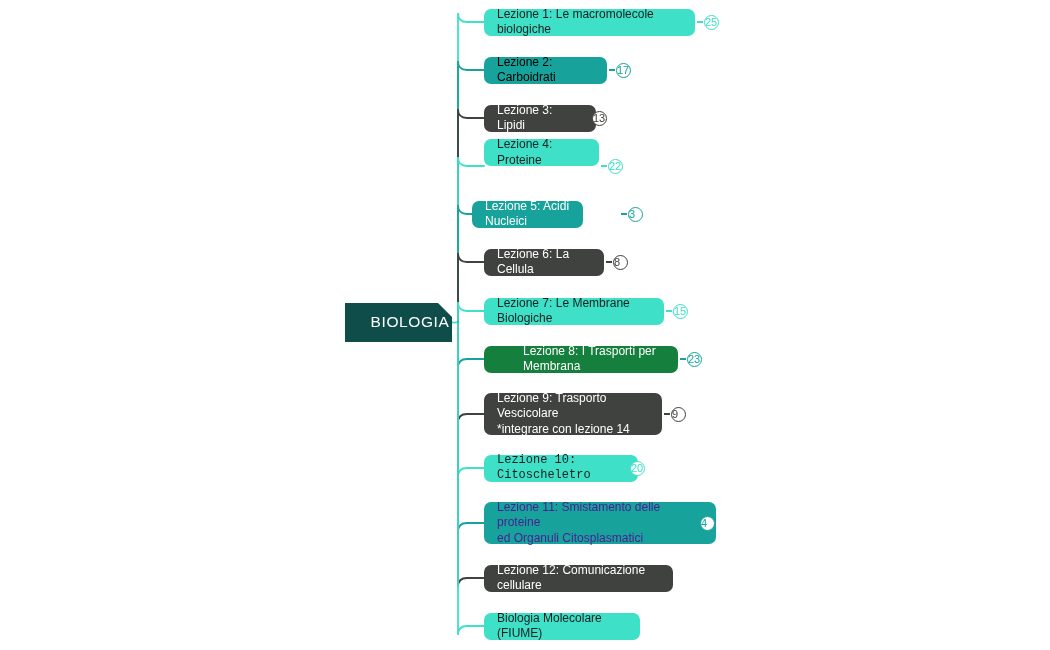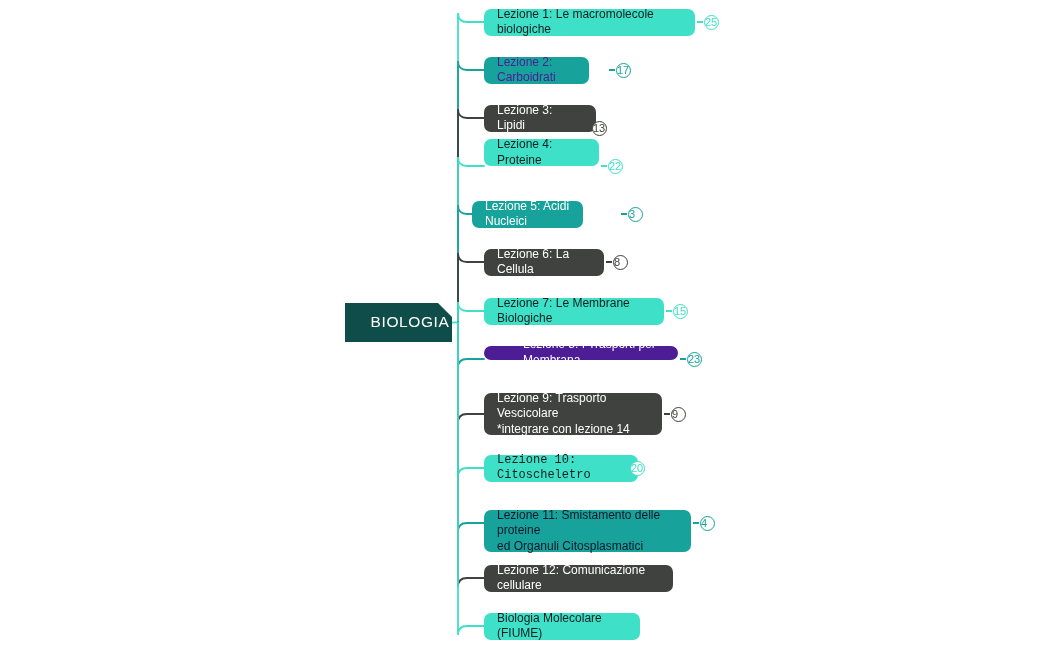--- a/index.html
+++ b/index.html
@@ -123,28 +123,28 @@
   <div id="nodes-layer">
       <div class="root-node" style="left: 345px; top: 303px; width: 107px; height: 39px; background: rgb(15, 77, 74); color: rgb(255, 255, 255);">
         <div class="root-fold"></div>
         <span class="root-label">BIOLOGIA</span>
       </div>
       <div class="node" style="left: 484px; top: 8.5px; width: 211px; height: 27px; background: rgb(63, 224, 200); color: rgb(21, 32, 31);"><span>Lezione 1: Le macromolecole biologiche</span></div>
       <div class="badge-stub" style="left: 697px; top: 21px; color: rgb(63, 224, 200); background: rgb(63, 224, 200);"></div>
       <div class="badge" style="left: 704px; top: 14.5px; color: rgb(63, 224, 200);">
         <span>25</span>
       </div>
-      <div class="node" style="left: 484px; top: 56.5px; width: 105px; height: 27px; background: rgb(23, 163, 155); color: #4c1d95;"><span>Lezione 2: Carboidrati</span></div>
+      <div class="node" style="left: 484px; top: 56.5px; width: 123px; height: 27px; background: rgb(23, 163, 155); color: #000000;"><span>Lezione 2: Carboidrati</span></div>
       <div class="badge-stub" style="left: 609px; top: 69px; color: rgb(23, 163, 155); background: rgb(23, 163, 155);"></div>
       <div class="badge" style="left: 616px; top: 62.5px; color: rgb(23, 163, 155);">
         <span>17</span>
       </div>
       <div class="node" style="left: 484px; top: 104.5px; width: 112px; height: 27px; background: rgb(63, 66, 62); color: rgb(255, 255, 255);"><span>Lezione 3: Lipidi</span></div>
       <div class="badge-stub" style="left: 585px; top: 117px; color: rgb(63, 66, 62); background: rgb(63, 66, 62);"></div>
-      <div class="badge" style="left: 592px; top: 110.5px; color: rgb(63, 66, 62); margin-top: 10px;">
+      <div class="badge" style="left: 592px; top: 110.5px; color: rgb(63, 66, 62);">
         <span>13</span>
       </div>
       <div class="node" style="left: 484px; top: 139px; width: 115px; height: 27px; background: rgb(63, 224, 200); color: rgb(21, 32, 31);"><span>Lezione 4: Proteine</span></div>
       <div class="badge-stub" style="left: 601px; top: 165px; color: rgb(63, 224, 200); background: rgb(63, 224, 200);"></div>
       <div class="badge" style="left: 608px; top: 158.5px; color: rgb(63, 224, 200);">
         <span>22</span>
       </div>
       <div class="node" style="left: 472px; top: 200.5px; width: 111px; height: 27px; background: rgb(23, 163, 155); color: rgb(255, 255, 255);"><span>Lezione 5: Acidi Nucleici</span></div>
       <div class="badge-stub" style="left: 621px; top: 213px; color: rgb(23, 163, 155); background: rgb(23, 163, 155);"></div>
       <div class="badge" style="left: 628px; top: 206.5px; color: rgb(23, 163, 155);">
@@ -153,37 +153,37 @@
       <div class="node" style="left: 484px; top: 248.5px; width: 120px; height: 27px; background: rgb(63, 66, 62); color: rgb(255, 255, 255);"><span>Lezione 6: La Cellula</span></div>
       <div class="badge-stub" style="left: 606px; top: 261px; color: rgb(63, 66, 62); background: rgb(63, 66, 62);"></div>
       <div class="badge" style="left: 613px; top: 254.5px; color: rgb(63, 66, 62);">
         <span>8</span>
       </div>
       <div class="node" style="left: 484px; top: 297.5px; width: 180px; height: 27px; background: rgb(63, 224, 200); color: rgb(21, 32, 31);"><span>Lezione 7: Le Membrane Biologiche</span></div>
       <div class="badge-stub" style="left: 666px; top: 310px; color: rgb(63, 224, 200); background: rgb(63, 224, 200);"></div>
       <div class="badge" style="left: 673px; top: 303.5px; color: rgb(63, 224, 200);">
         <span>15</span>
       </div>
-      <div class="node" style="left: 484px; top: 345.5px; width: 194px; height: 14px; background: #4c1d95; color: rgb(255, 255, 255); padding-left: 39px;"><span>Lezione 8: I Trasporti per Membrana</span></div>
+      <div class="node" style="left: 484px; top: 345.5px; width: 194px; height: 27px; background: #15803d; color: rgb(255, 255, 255); padding-left: 39px;"><span>Lezione 8: I Trasporti per Membrana</span></div>
       <div class="badge-stub" style="left: 680px; top: 358px; color: rgb(23, 163, 155); background: rgb(23, 163, 155);"></div>
       <div class="badge" style="left: 687px; top: 351.5px; color: rgb(23, 163, 155);">
         <span>23</span>
       </div>
       <div class="node two-line" style="left: 484px; top: 393px; width: 178px; height: 42px; background: rgb(63, 66, 62); color: rgb(255, 255, 255);"><span>Lezione 9: Trasporto Vescicolare
 *integrare con lezione 14</span></div>
       <div class="badge-stub" style="left: 664px; top: 413px; color: rgb(63, 66, 62); background: rgb(63, 66, 62);"></div>
       <div class="badge" style="left: 671px; top: 406.5px; color: rgb(63, 66, 62);">
         <span>9</span>
       </div>
       <div class="node" style="left: 484px; top: 454.5px; width: 154px; height: 27px; background: rgb(63, 224, 200); color: rgb(21, 32, 31); font-family: Liberation Mono, monospace;"><span>Lezione 10: Citoscheletro</span></div>
       <div class="badge-stub" style="left: 623px; top: 467px; color: rgb(63, 224, 200); background: rgb(63, 224, 200);"></div>
       <div class="badge" style="left: 630px; top: 460.5px; color: rgb(63, 224, 200);">
         <span>20</span>
       </div>
-      <div class="node two-line" style="left: 484px; top: 502px; width: 207px; height: 42px; background: rgb(23, 163, 155); color: #0f172a; margin-top: 8px;"><span>Lezione 11: Smistamento delle proteine
+      <div class="node two-line" style="left: 484px; top: 502px; width: 232px; height: 42px; background: rgb(23, 163, 155); color: #4c1d95;"><span>Lezione 11: Smistamento delle proteine
 ed Organuli Citosplasmatici</span></div>
       <div class="badge-stub" style="left: 693px; top: 522px; color: rgb(23, 163, 155); background: rgb(23, 163, 155);"></div>
       <div class="badge" style="left: 700px; top: 515.5px; color: rgb(23, 163, 155);">
         <span>4</span>
       </div>
       <div class="node" style="left: 484px; top: 564.5px; width: 189px; height: 27px; background: rgb(63, 66, 62); color: rgb(255, 255, 255);"><span>Lezione 12: Comunicazione cellulare</span></div>
       <div class="node" style="left: 484px; top: 612.5px; width: 156px; height: 27px; background: rgb(63, 224, 200); color: rgb(21, 32, 31);"><span>Biologia Molecolare (FIUME)</span></div>
     </div>
 </div>
 

